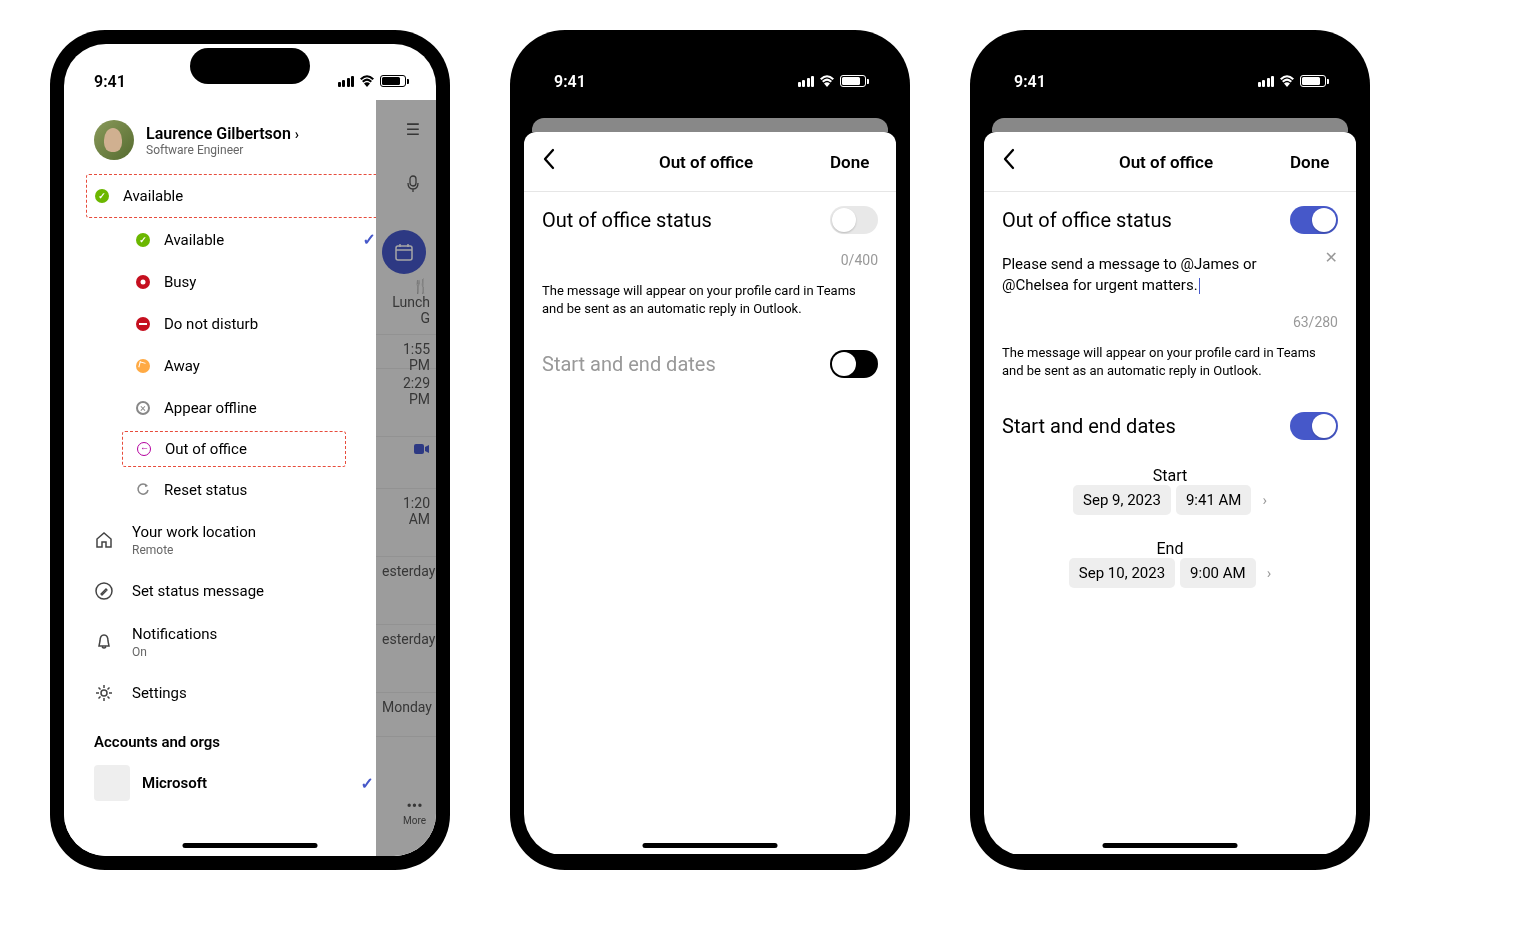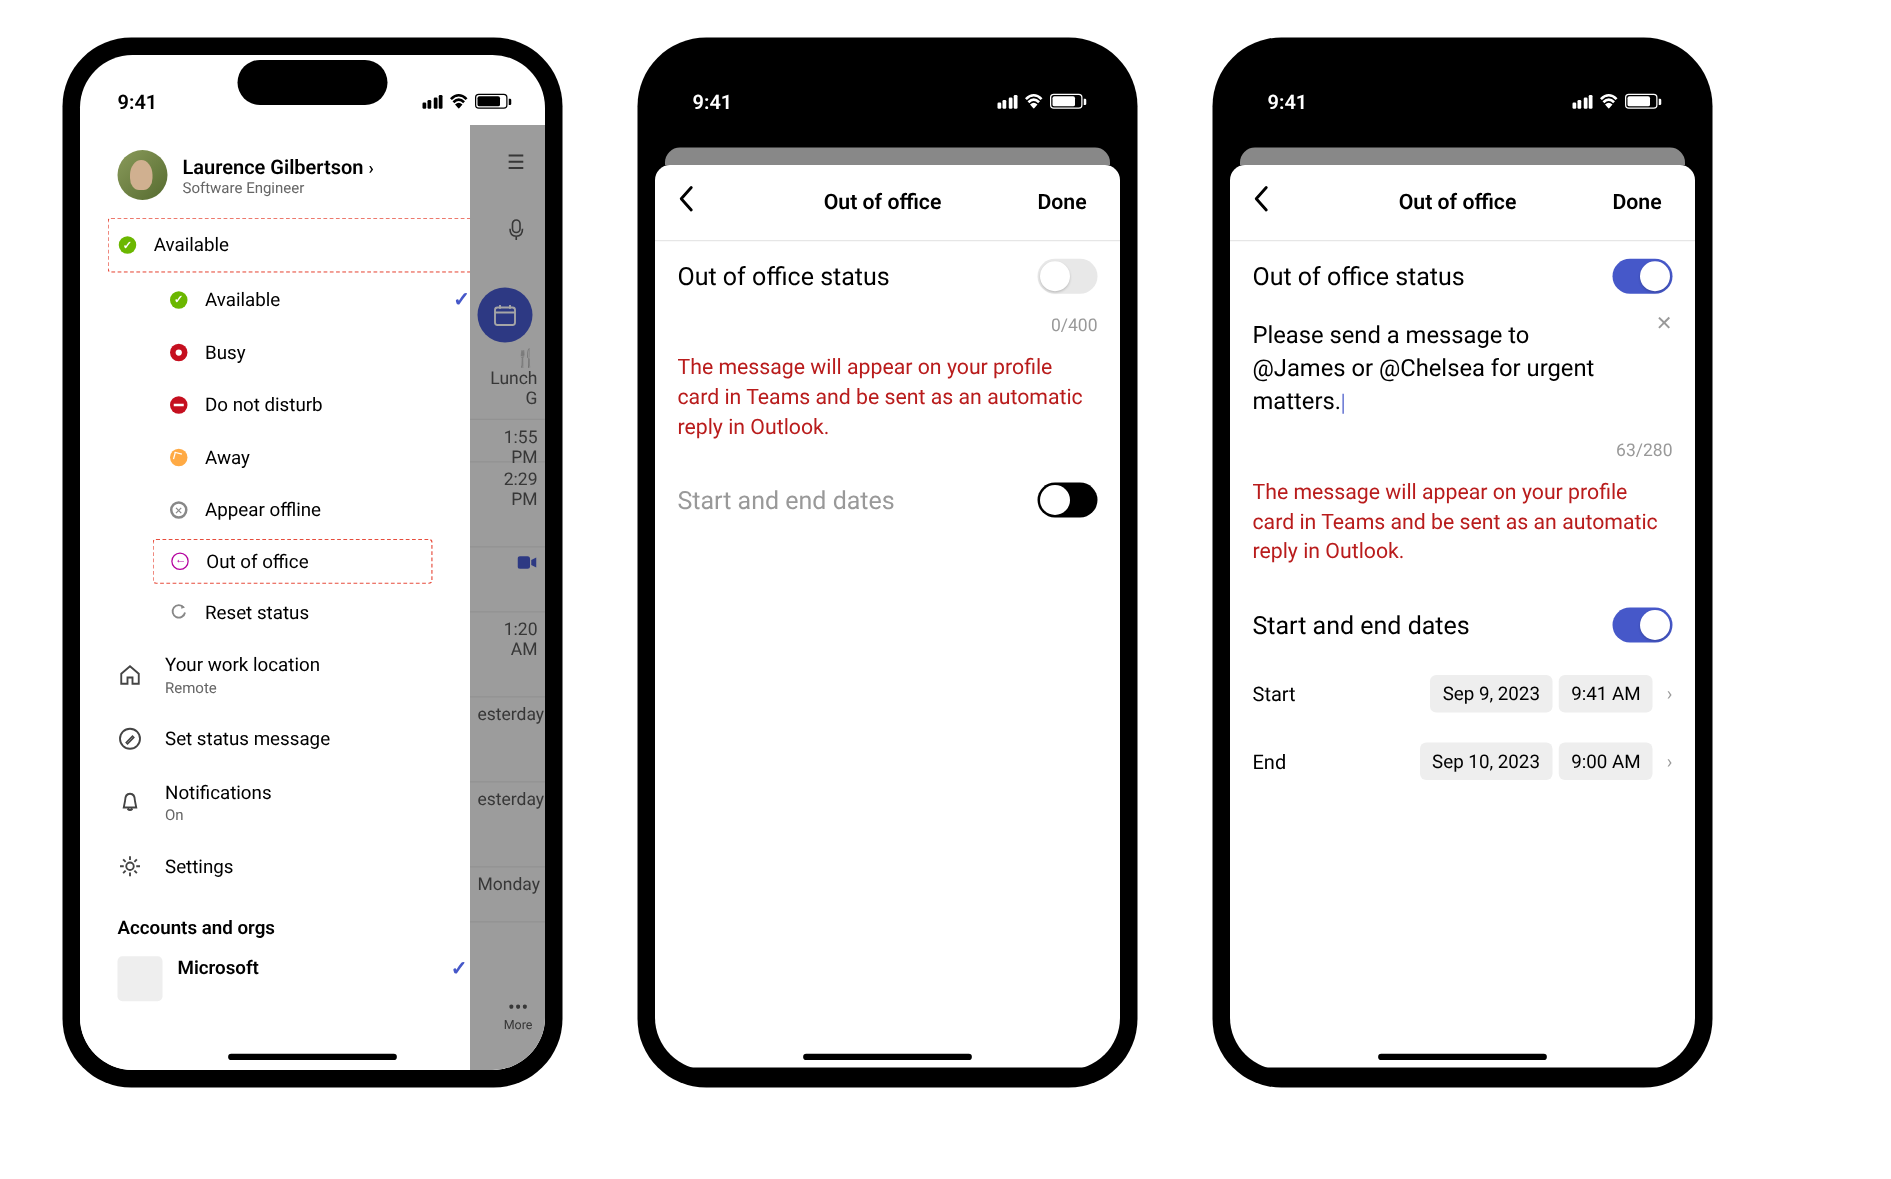--- a/index.html
+++ b/index.html
@@ -48,21 +48,21 @@
 .nested-row { display: flex; align-items: center; padding: 12px 0; gap: 14px; justify-content: space-between; }
 .nested-left { display: flex; align-items: center; gap: 14px; }
 .check { color: #4658c9; font-weight: 700; }
 .ooo-highlight { border: 1.5px dashed #e74c3c; border-radius: 3px; margin: 2px 46px 2px 46px; padding: 8px 14px; display: flex; align-items: center; gap: 14px; }
 .ooo-icon { width: 14px; height: 14px; border: 1.8px solid #b4009e; border-radius: 50%; position: relative; }
 .ooo-icon::after { content: '←'; position: absolute; font-size: 9px; color: #b4009e; left: 2px; top: -1px; }
 .menu-row { display: flex; align-items: center; gap: 18px; padding: 12px 18px; }
 .menulabel { font-size: 15px; color: #000; }
 .menusub { font-size: 12px; color: #666; margin-top: 2px; }
 .section-title { font-size: 15px; font-weight: 600; padding: 18px 18px 8px; }
-.org-row { display: flex; gap: 12px; padding: 6px 18px; }
+.org-row { display: flex; align-items: center; gap: 12px; padding: 6px 18px; }
 .org-logo { width: 36px; height: 36px; background: #eee; border-radius: 4px; }
 .chevron { font-size: 14px; color: #000; }
 
 
 .sheet-backdrop { background: #000; height: 38px; border-radius: 18px 18px 0 0; margin-top: -6px; position: relative; }
 .sheet-stub { position: absolute; bottom: 0; left: 8px; right: 8px; height: 14px; background: #888; border-radius: 12px 12px 0 0; }
 .sheet { background: #fff; border-radius: 12px 12px 0 0; height: calc(100% - 90px); position: relative; }
 .sheet-header { display: flex; align-items: center; justify-content: space-between; padding: 16px 18px; border-bottom: 1px solid #e6e6e6; }
 .sheet-title { font-size: 17px; font-weight: 600; }
 .done-btn { font-size: 17px; font-weight: 600; }
@@ -72,26 +72,26 @@
 .setting-label { font-size: 20px; color: #000; }
 .setting-label.disabled { color: #999; }
 .toggle { width: 48px; height: 28px; border-radius: 14px; position: relative; }
 .toggle.off-light { background: #e8e8e8; }
 .toggle.off-dark { background: #000; }
 .toggle.on { background: #4658c9; }
 .knob { width: 24px; height: 24px; background: #fff; border-radius: 50%; position: absolute; top: 2px; box-shadow: 0 1px 2px rgba(0,0,0,0.2); }
 .toggle.off-light .knob, .toggle.off-dark .knob { left: 2px; }
 .toggle.on .knob { right: 2px; }
 .msg-area { padding: 6px 18px 14px; color: #999; font-size: 15px; min-height: 48px; }
-.msg-text { color: #000; font-size: 19px; line-height: 1.4; }
+.msg-text { color: #000; font-size: 15px; line-height: 1.4; }
 .cursor { display: inline-block; width: 1.5px; height: 16px; background: #4658c9; vertical-align: text-bottom; margin-left: 1px; }
 .clear-x { color: #999; font-size: 16px; padding: 0 18px; float: right; }
 .counter { text-align: right; padding: 4px 18px; color: #999; font-size: 14px; }
-.hint { padding: 10px 18px 18px; color: #b91c1c; font-size: 17px; line-height: 1.4; }
-.date-row { display: flex; align-items: center; justify-content: space-between; padding: 12px 18px; }
+.hint { padding: 10px 18px 18px; color: #000000; font-size: 13px; line-height: 1.4; }
+.date-row { display: flex; align-items: center; justify-content: space-between; padding: 12px 18px; flex-direction: column; }
 .date-label { font-size: 16px; }
 .date-right { display: flex; align-items: center; gap: 5px; }
 .date-chip { background: #eee; padding: 6px 10px; border-radius: 5px; font-size: 15px; }
 .chev-r { color: #999; font-size: 15px; margin-left: 6px; }
 .icon-svg { width: 20px; height: 20px; flex-shrink: 0; }
 .dot-check::after { content: '✓'; color: #fff; font-size: 9px; font-weight: 700; }
 .dnd-line { width: 8px; height: 2px; background: #fff; }
 .offline-x::after { content: '×'; font-size: 11px; color: #888; }
 .away-arc { position: relative; }
 .away-arc::after { content: ''; position: absolute; left: 3px; top: 3px; width: 5px; height: 5px; border: 1.5px solid #fff; border-right: none; border-bottom: none; transform: rotate(15deg); }

